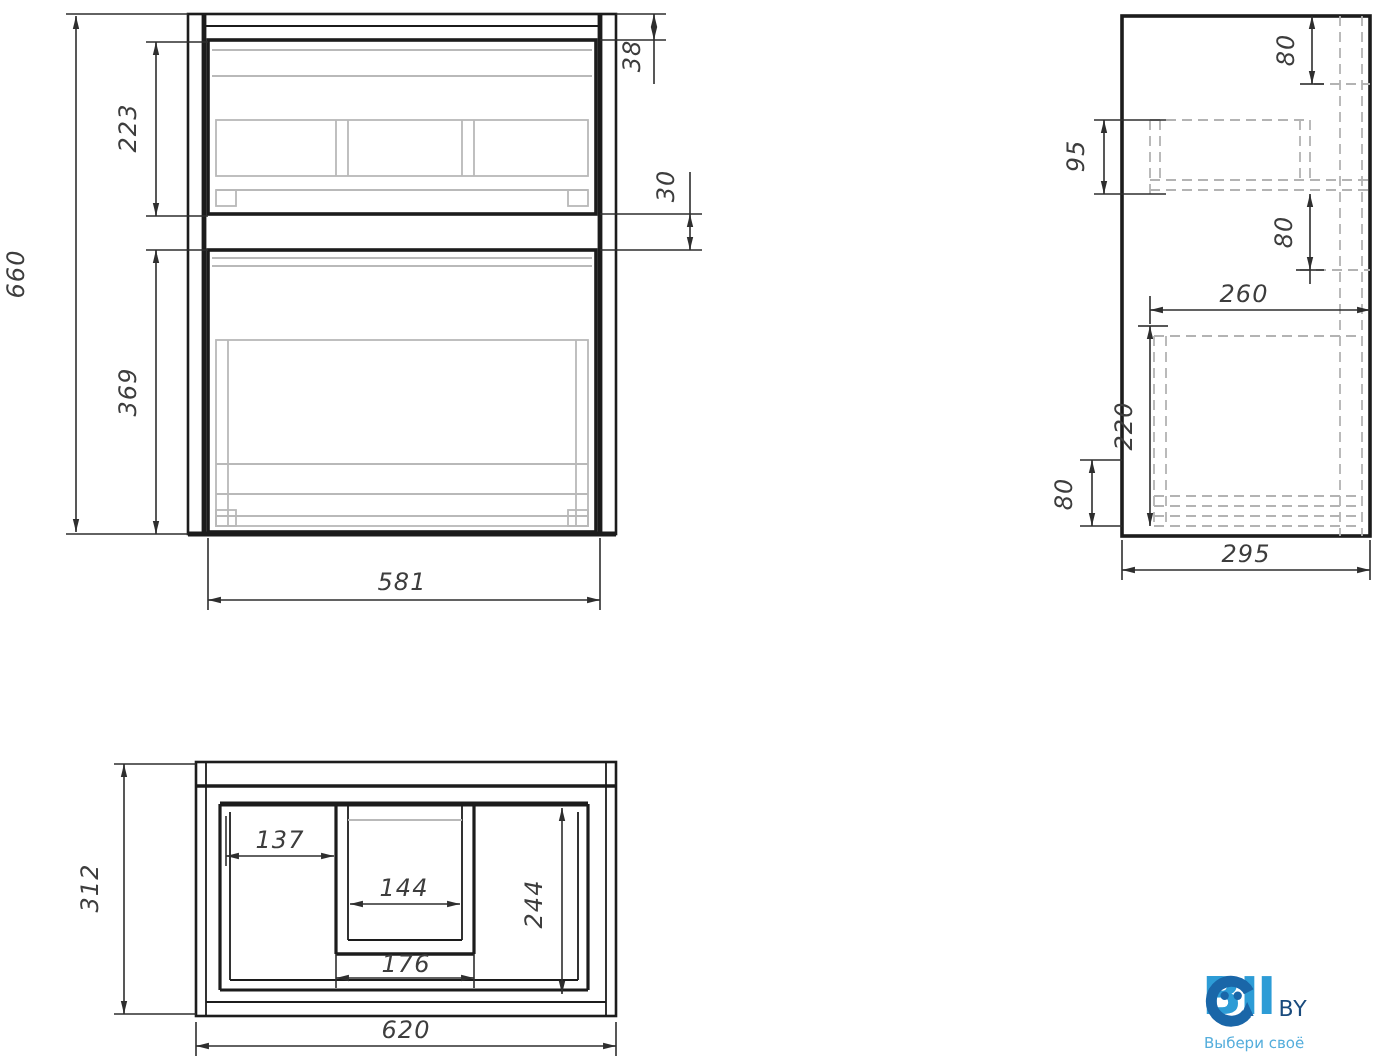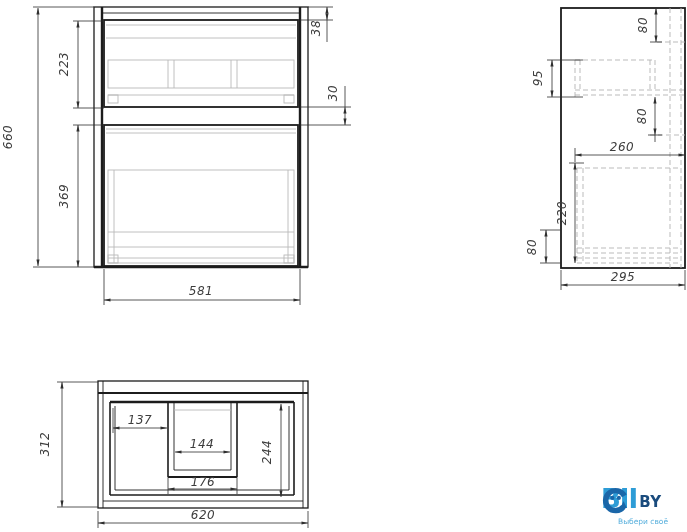--- a/index.html
+++ b/index.html
@@ -17,23 +17,23 @@
   .hid  {stroke:#b3b3b3;stroke-width:0.9;fill:none;stroke-dasharray:5 3;}
   .dim  {stroke:#2e2e2e;stroke-width:0.8;fill:none;}
   .face {fill:#ffffff;}
   .dimtxt{font:italic 12px "DejaVu Sans",sans-serif;fill:#3d3d3d;letter-spacing:.5px;}
   
   .logo{position:absolute;left:565px;top:486px;width:120px;height:44px;margin-left:36px;}
   .logo-row{display:flex;align-items:flex-end;line-height:1;}
   .logo-let{font-family:"DejaVu Sans",sans-serif;font-weight:bold;font-size:26px;
             color:#2D9CD6;letter-spacing:-1px;}
   .logo-g{margin:0 0 -3px 1px;}
-  .logo-by{font-family:"DejaVu Sans",sans-serif;font-weight:bold;font-size:15px;
+  .logo-by{font-family:"DejaVu Sans",sans-serif;font-weight:normal;font-size:11px;
            color:#1A4B7D;margin:0 0 2px 2px;letter-spacing:.5px;}
-  .logo-tag{position:absolute;left:17px;top:31px;font-size:7.5px;color:#55AEDC;
+  .logo-tag{position:absolute;left:1px;top:31px;font-size:7.5px;color:#55AEDC;
             font-family:"DejaVu Sans",sans-serif;}
 </style>
 </head>
 <body>
 
 <div class="stage">
 
 <svg width="687" height="532" viewBox="0 0 687 532">
   <defs>
     <marker id="arr" viewBox="0 0 10 10" refX="9.5" refY="5" markerWidth="9" markerHeight="9" orient="auto-start-reverse">

